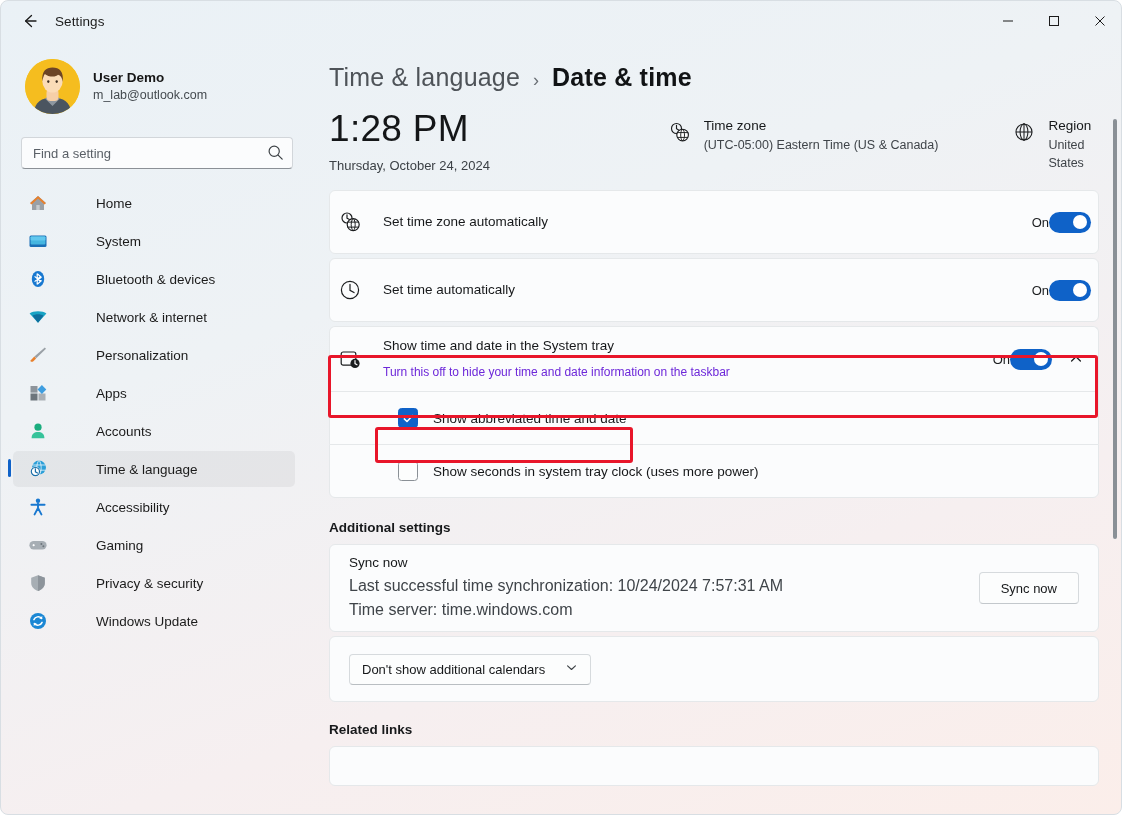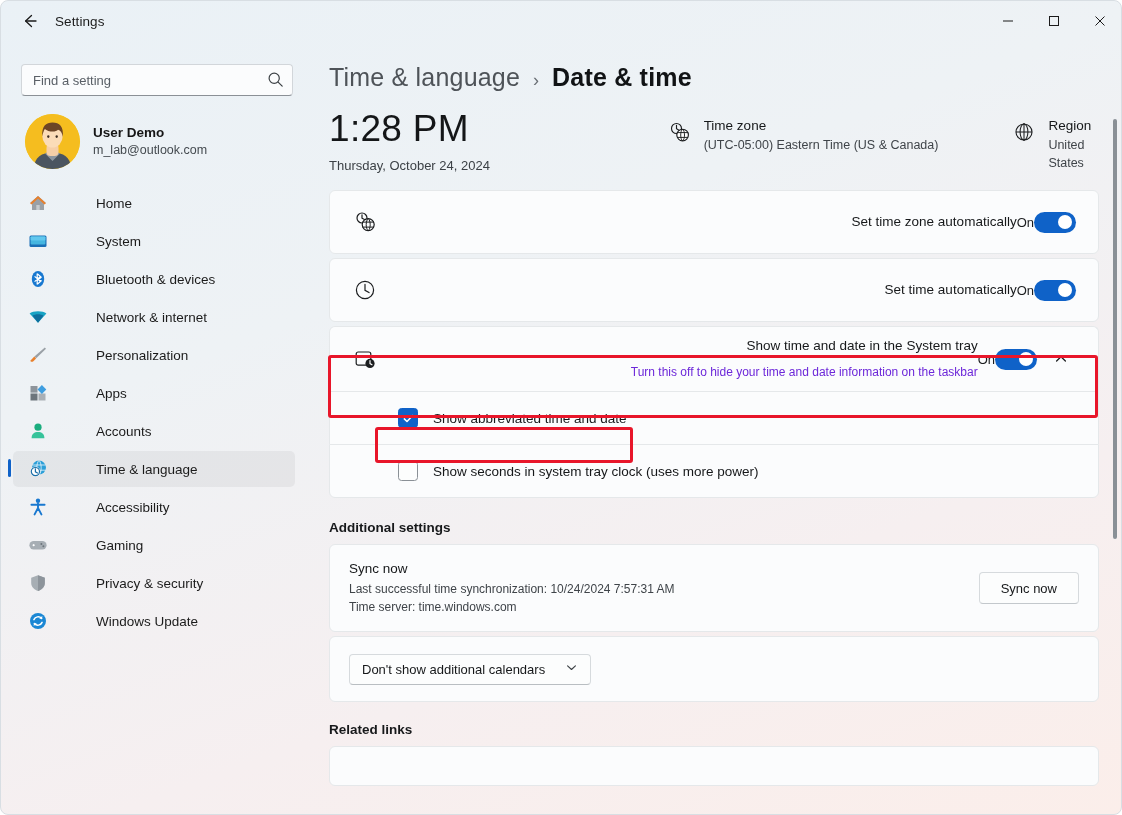--- a/index.html
+++ b/index.html
@@ -151,22 +151,21 @@
     border: 1px solid #e5e8ea;
     border-radius: 6px;
     margin-bottom: 4px;
   }
   .card.joined-top { border-radius: 6px 6px 0 0; margin-bottom: 0; border-bottom: none; }
   .card.joined-mid { border-radius: 0; margin-bottom: 0; border-bottom: none; }
   .card.joined-bot { border-radius: 0 0 6px 6px; }
   .row {
     display: flex; align-items: center;
     min-height: 62px;
-    padding: 0 22px;
-    text-align: right;
+    padding: 0 7px;
   }
   .row-icon {
     width: 26px; height: 26px;
     display: flex; align-items: center; justify-content: center;
     flex: 0 0 auto;
   }
   .row-texts { margin-left: 20px; flex: 1 1 auto; line-height: 1.4; }
   .row-title { font-size: 13.5px; color: #16181a; }
   .row-sub { font-size: 12px; color: #6d28d9; margin-top: 8px; }
   .row-right { display: flex; align-items: center; flex: 0 0 auto; }
@@ -203,21 +202,21 @@
   .chk-label { margin-left: 15px; font-size: 13.5px; color: #16181a; }
 
   .section-head {
     font-size: 13.5px; font-weight: bold; color: #17191b;
     margin: 22px 0 9px 22px;
   }
 
   .sync-row { display: flex; align-items: center; min-height: 86px; padding: 0 19px; }
   .sync-texts { flex: 1 1 auto; line-height: 1.55; }
   .sync-title { font-size: 13.5px; color: #16181a; }
-  .sync-line { font-size: 12px; color: #3f4449; }
+  .sync-line { font-size: 16px; color: #3f4449; }
   .btn {
     height: 32px; padding: 0 21px;
     background: #fcfdfd;
     border: 1px solid #d6dadd;
     border-bottom-color: #c3c8cc;
     border-radius: 4px;
     font-size: 13px; color: #16181a;
     font-family: "Liberation Sans", sans-serif;
     cursor: pointer;
   }
@@ -286,45 +285,45 @@
         <svg width="12" height="12" viewBox="0 0 12 12" stroke="#1b1b1b">
           <line x1="1.5" y1="1.5" x2="10.5" y2="10.5" stroke-width="1"></line>
           <line x1="10.5" y1="1.5" x2="1.5" y2="10.5" stroke-width="1"></line>
         </svg>
       </div>
     </div>
   </div>
 
   <div id="sidebar">
 
-    <div id="search-wrap">
-      <input id="search-input" type="text" placeholder="Find a setting" style="">
-      <svg id="search-icon" width="17" height="17" viewBox="0 0 17 17">
-        <circle cx="7.2" cy="7.2" r="5.1" fill="none" stroke="#3d4246" stroke-width="1.2"></circle>
-        <line x1="11.1" y1="11.1" x2="15.2" y2="15.2" stroke="#3d4246" stroke-width="1.2" stroke-linecap="round"></line>
-      </svg>
-    </div>
-
     <div id="profile">
       <div id="avatar">
         <svg width="55" height="55" viewBox="0 0 55 55">
           <circle cx="27.5" cy="27.5" r="27.5" fill="#f5bd1f"></circle>
           <path d="M9 55 C9 43 17 38.5 27.5 38.5 C38 38.5 46 43 46 55 Z" fill="#4b5560"></path>
           <path d="M20 39.5 L27.5 47 L35 39.5 L31.5 37.5 L27.5 41 L23.5 37.5 Z" fill="#8d969f"></path>
           <rect x="21.5" y="30" width="12" height="12" rx="4" fill="#f6cfa8"></rect>
           <ellipse cx="27.5" cy="22" rx="10.2" ry="11.6" fill="#fbdcb8"></ellipse>
           <path d="M17.3 22.5 C16.5 12 21 8.5 27.5 8.5 C34.5 8.5 38.8 12.5 37.8 23 C37.2 19 35.5 16.5 33 15.8 C31 18.5 23 18 19.8 15 C18.5 17 17.8 19.5 17.3 22.5 Z" fill="#6d4526"></path>
           <ellipse cx="23.3" cy="22.6" rx="1.15" ry="1.35" fill="#3c2d22"></ellipse>
           <ellipse cx="31.7" cy="22.6" rx="1.15" ry="1.35" fill="#3c2d22"></ellipse>
         </svg>
       </div>
       <div id="profile-text">
         <div id="profile-name">User Demo</div>
         <div id="profile-email">m_lab@outlook.com</div>
       </div>
+    </div>
+
+    <div id="search-wrap">
+      <input id="search-input" type="text" placeholder="Find a setting" style="">
+      <svg id="search-icon" width="17" height="17" viewBox="0 0 17 17">
+        <circle cx="7.2" cy="7.2" r="5.1" fill="none" stroke="#3d4246" stroke-width="1.2"></circle>
+        <line x1="11.1" y1="11.1" x2="15.2" y2="15.2" stroke="#3d4246" stroke-width="1.2" stroke-linecap="round"></line>
+      </svg>
     </div>
 
     <div id="navlist">
 
       <div class="nav-item">
         <span class="nav-icon">
           <svg width="20" height="20" viewBox="0 0 20 20">
             <path d="M10 3 L18 10 L16 10 L16 17 L4 17 L4 10 L2 10 Z" fill="#9aa0a6"></path>
             <path d="M10 3 L18 10.2 L16.4 11.5 L10 5.6 L3.6 11.5 L2 10.2 Z" fill="#e8802c"></path>
             <rect x="8.3" y="12" width="3.4" height="5" fill="#c5cace"></rect>

